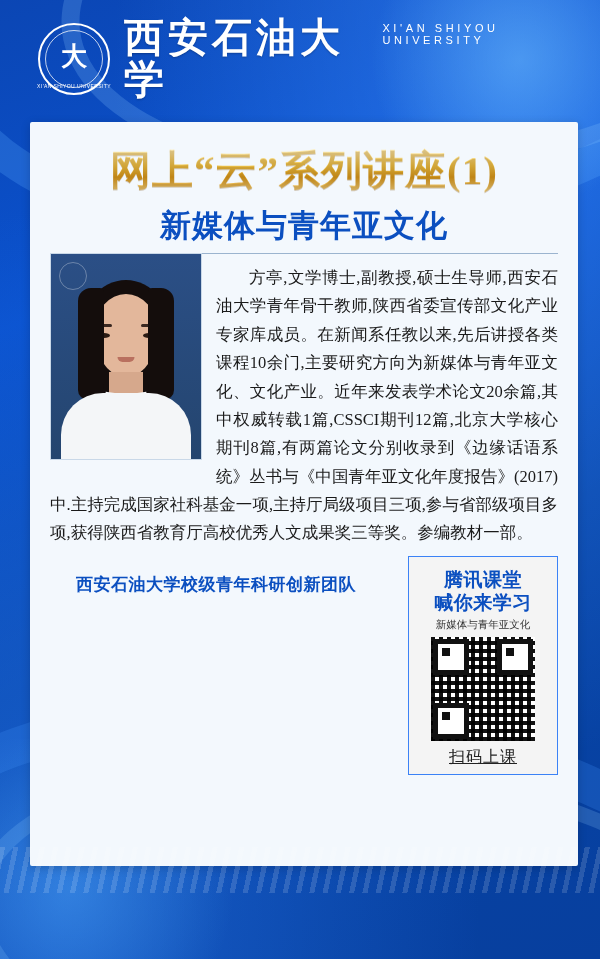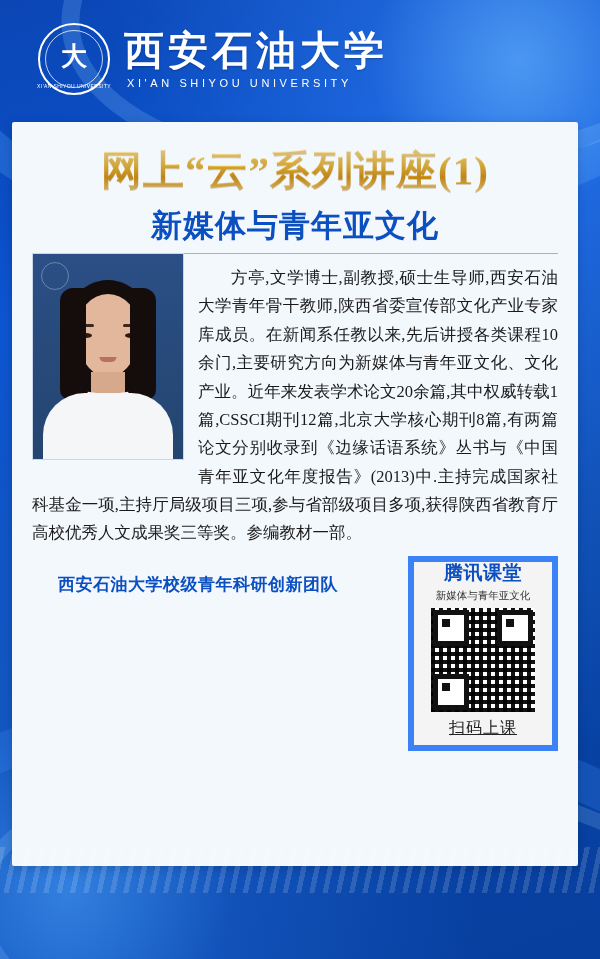--- a/index.html
+++ b/index.html
@@ -88,21 +88,21 @@
     position: absolute;
     bottom: 4px;
     font-size: 5px;
     color: #ffffff;
     letter-spacing: 0.4px;
     white-space: nowrap;
   }
   .logo-text {
     margin-left: 14px;
     display: flex;
-    flex-direction: column;
+    flex-direction: row;
     justify-content: center;
   }
   .logo-cn {
     color: #ffffff;
     font-family: "Liberation Serif", serif;
     font-weight: bold;
     font-size: 40px;
     letter-spacing: 4px;
     line-height: 1.05;
     text-shadow: 0 1px 2px rgba(0,0,0,0.25);
@@ -111,21 +111,21 @@
     color: #ffffff;
     font-size: 11px;
     letter-spacing: 3.6px;
     margin-top: 5px;
     padding-left: 3px;
   }
 
   
   .card {
     position: relative;
-    margin: 4px 22px 0 12px;
+    margin: 4px 22px 0 30px;
     background: #f3f8fd;
     border-radius: 2px;
     padding: 18px 20px 14px 20px;
     box-sizing: border-box;
     height: 744px;
     box-shadow: 0 2px 10px rgba(0,0,0,0.18);
   }
   .title-main {
     text-align: center;
     font-family: "Liberation Serif", serif;
@@ -306,22 +306,22 @@
     font-weight: bold;
     font-size: 17px;
     line-height: 1.55;
     letter-spacing: 0.5px;
   }
   .f-line.indent { padding-left: 26px; }
   .qr-box {
     width: 150px;
     flex: 0 0 auto;
     background: #f4f4f4;
-    border: 6px solid #3b82f6;
-    padding: 0 6px 6px 6px;
+    border: 1px solid #3b82f6;
+    padding: 12px 6px 6px 6px;
     box-sizing: border-box;
     text-align: center;
   }
   .qr-head {
     color: #0b4fc0;
     font-family: "Liberation Serif", serif;
     font-weight: bold;
     font-size: 19px;
     line-height: 1.2;
     letter-spacing: 0.5px;
@@ -432,30 +432,31 @@
         <div class="mouth"></div>
         <div class="neck"></div>
         <div class="hair-front-l"></div>
         <div class="hair-front-r"></div>
         <div class="shirt"></div>
         <div class="collar-l"></div>
         <div class="collar-r"></div>
       </div>
 
       <div class="rule"></div>
-      <div class="intro-text">方亭,文学博士,副教授,硕士生导师,西安石油大学青年骨干教师,陕西省委宣传部文化产业专家库成员。在新闻系任教以来,先后讲授各类课程10余门,主要研究方向为新媒体与青年亚文化、文化产业。近年来发表学术论文20余篇,其中权威转载1篇,CSSCI期刊12篇,北京大学核心期刊8篇,有两篇论文分别收录到《边缘话语系统》丛书与《中国青年亚文化年度报告》(2013)中.主持完成国家社科基金一项,主持厅局级项目三项,参与省部级项目多项,获得陕西省教育厅高校优秀人文成果奖三等奖。参编教材一部。</div>
+      <div class="intro-text">方亭,文学博士,副教授,硕士生导师,西安石油大学青年骨干教师,陕西省委宣传部文化产业专家库成员。在新闻系任教以来,先后讲授各类课程10余门,主要研究方向为新媒体与青年亚文化、文化产业。近年来发表学术论文20余篇,其中权威转载1篇,CSSCI期刊12篇,北京大学核心期刊8篇,有两篇论文分别收录到《边缘话语系统》丛书与《中国青年亚文化年度报告》(2017)中.主持完成国家社科基金一项,主持厅局级项目三项,参与省部级项目多项,获得陕西省教育厅高校优秀人文成果奖三等奖。参编教材一部。</div>
     </div>
 
     <div class="footer-row">
       <div class="footer-info">
         <div class="f-line indent">西安石油大学校级青年科研创新团队</div>
       </div>
 
       <div class="qr-box">
         <div class="qr-head">腾讯课堂</div>
+        <div class="qr-head">喊你来学习</div>
         <div class="qr-sub">新媒体与青年亚文化</div>
         <div class="qr-img">
           <div class="fm tl"></div>
           <div class="fm tr"></div>
           <div class="fm bl"></div>
         </div>
         <div class="qr-cap">扫码上课</div>
       </div>
     </div>
 

